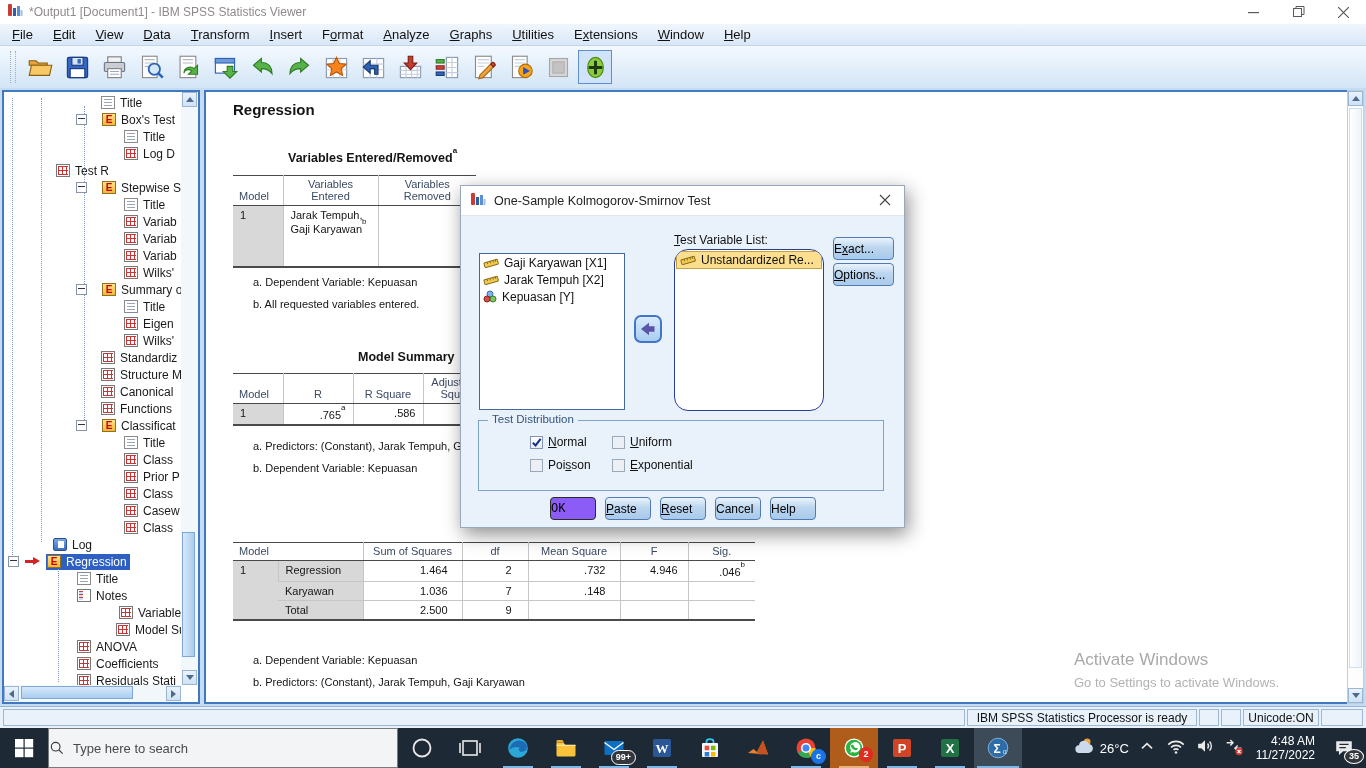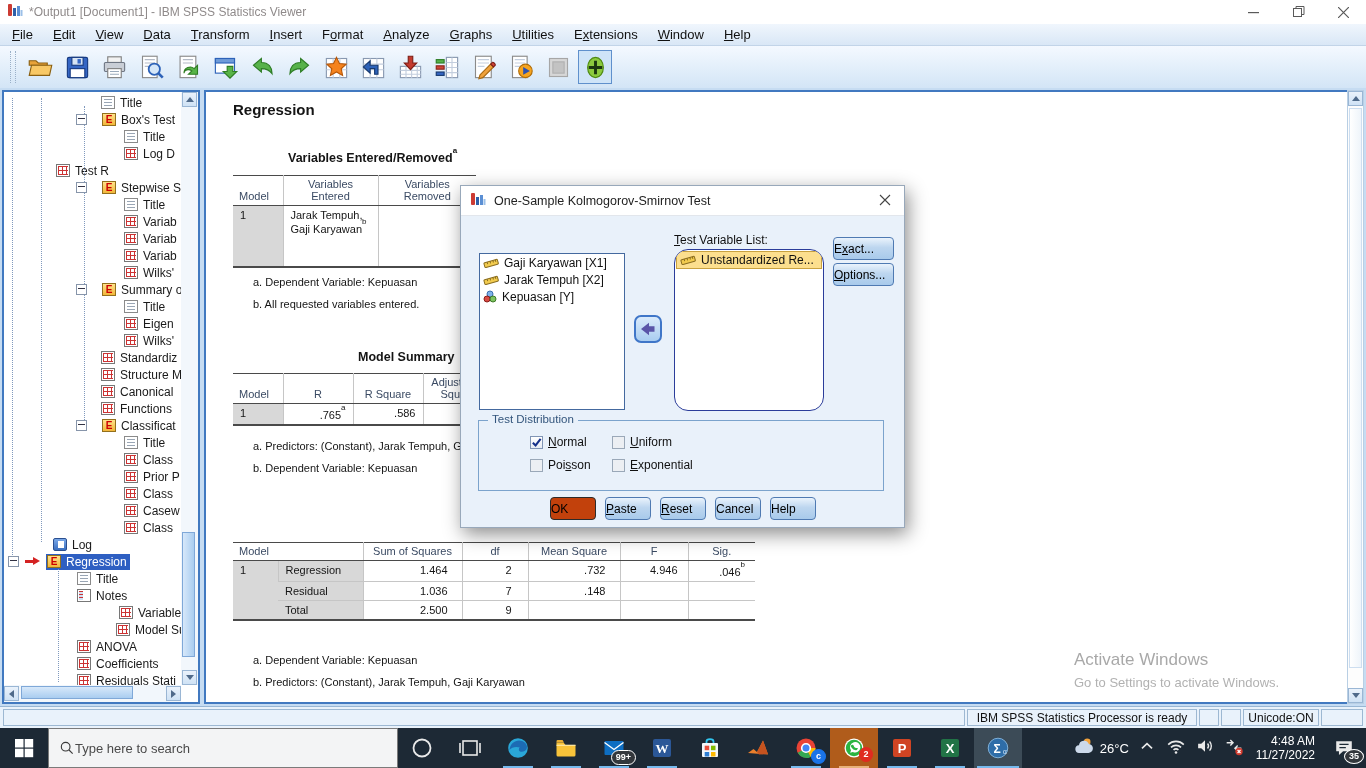--- a/index.html
+++ b/index.html
@@ -85,37 +85,37 @@
   .dlg-title .ttext{font-size:12.5px;color:#222;margin-left:8px;}
   .dlg-close{position:absolute;right:2px;top:0;width:34px;height:28px;display:flex;align-items:center;justify-content:center;}
   .lb{position:absolute;background:#fff;border:1px solid #44699f;overflow:hidden;}
   .lb.focus{border-color:#2b3d9a;border-radius:14px;}
   .lbi{display:flex;align-items:center;height:17px;padding:0 3px;font-size:12px;color:#111;gap:5px;white-space:nowrap;}
   .lbi.sel{background:#fcdf8e;border:1px solid #c9a23f;height:16px;margin:1px;}
   .dlbl{position:absolute;font-size:12px;color:#111;}
   .dbtn{position:absolute;height:23px;border:1px solid #4f7ab2;border-radius:4px;
      background:linear-gradient(#eaf3fc,#bdd6ef 45%,#a8caeb);font-size:12px;color:#000;
      display:flex;align-items:center;justify-content:flex-start;box-sizing:border-box;font-family:"Liberation Sans",sans-serif;}
-  .dbtn.default{background:#c2410c;border:1.5px solid #2b2b2b;}
+  .dbtn.default{background:#8b5cf6;border:1.5px solid #2b2b2b;font-family:Liberation Mono, monospace;}
   .movebtn{position:absolute;width:28px;height:28px;border:2px solid #3f76c8;border-radius:7px;
      background:linear-gradient(#d9eafb,#a9cdf0);display:flex;align-items:center;justify-content:center;box-sizing:border-box;}
   .group{position:absolute;border:1px solid #7ba3cc;}
   .group-label{position:absolute;left:9px;top:-8px;background:#e9f1fa;padding:0 4px;font-size:11.5px;color:#33557c;}
   .cbrow{position:absolute;display:flex;align-items:center;gap:5px;font-size:12px;color:#111;margin-left:44px;}
   .cbx{width:13px;height:13px;border:1px solid #8095b5;background:linear-gradient(#fff,#e7ecf4);display:flex;align-items:center;justify-content:center;box-sizing:border-box;flex:none;}
   .cbx.off{background:#eceff3;border-color:#9aa8b8;}
   u{text-decoration:underline;}
   
   .statusbar{position:absolute;left:0;top:706px;width:1366px;height:22px;background:#e9f2fb;border-top:1px solid #98b6d4;box-sizing:border-box;}
   .scell{position:absolute;top:2px;height:17px;border:1px solid #9db8d2;font-size:12px;color:#111;display:flex;align-items:center;justify-content:center;white-space:nowrap;box-sizing:border-box;}
   
   .taskbar{position:absolute;left:0;top:728px;width:1366px;height:40px;background:#1d2935;display:flex;align-items:stretch;z-index:70;}
   .tkbtn{width:48px;display:flex;align-items:center;justify-content:center;position:relative;flex:none;}
   .tkbtn svg{width:24px;height:24px;}
-  .searchbox{width:350px;background:#f3f4f5;border:1px solid #7a7a7a;display:flex;align-items:center;padding-left:10px;box-sizing:border-box;flex:none;}
+  .searchbox{width:350px;background:#f3f4f5;border:1px solid #7a7a7a;display:flex;align-items:center;gap:8px;box-sizing:border-box;flex:none;}
   .searchbox span{font-size:13px;color:#4a4a4a;}
   .ul{position:absolute;bottom:0;left:9px;right:9px;height:2.5px;background:#76b9ed;}
   .tk-active{background:#3c4b57;}
   .tk-attn{background:#b05c1b;}
   .badge{position:absolute;font:bold 9px/13px "Liberation Sans",sans-serif;color:#fff;border-radius:8px;padding:0 4px;}
   .badge.dark{background:#33373c;border:1px solid #fff;right:2px;bottom:3px;}
   .badge.red{background:#e02b20;border:1px solid #e02b20;right:5px;bottom:6px;border-radius:50%;padding:0 3.5px;}
   .tray{margin-left:auto;display:flex;align-items:center;gap:7px;padding-right:4px;}
   .tray svg{width:22px;height:22px;}
   .temp{color:#fff;font-size:13px;margin-left:-2px;}
@@ -553,21 +553,21 @@
           <tr>
             <td class="rh" rowspan="3">1</td>
             <td class="lbl">Regression</td>
             <td class="num" style="padding-right:14px">1.464</td>
             <td class="num" style="padding-right:16px">2</td>
             <td class="num" style="padding-right:14px">.732</td>
             <td class="num" style="padding-right:10px">4.946</td>
             <td class="num" style="padding-right:10px"><span>.046</span><sup>b</sup></td>
           </tr>
           <tr>
-            <td class="lbl">Residual</td>
+            <td class="lbl">Karyawan</td>
             <td class="num" style="padding-right:14px">1.036</td>
             <td class="num" style="padding-right:16px">7</td>
             <td class="num" style="padding-right:14px">.148</td>
             <td></td>
               <td></td>
           </tr>
           <tr>
             <td class="lbl">Total</td>
             <td class="num" style="padding-right:14px">2.500</td>
             <td class="num" style="padding-right:16px">9</td>

